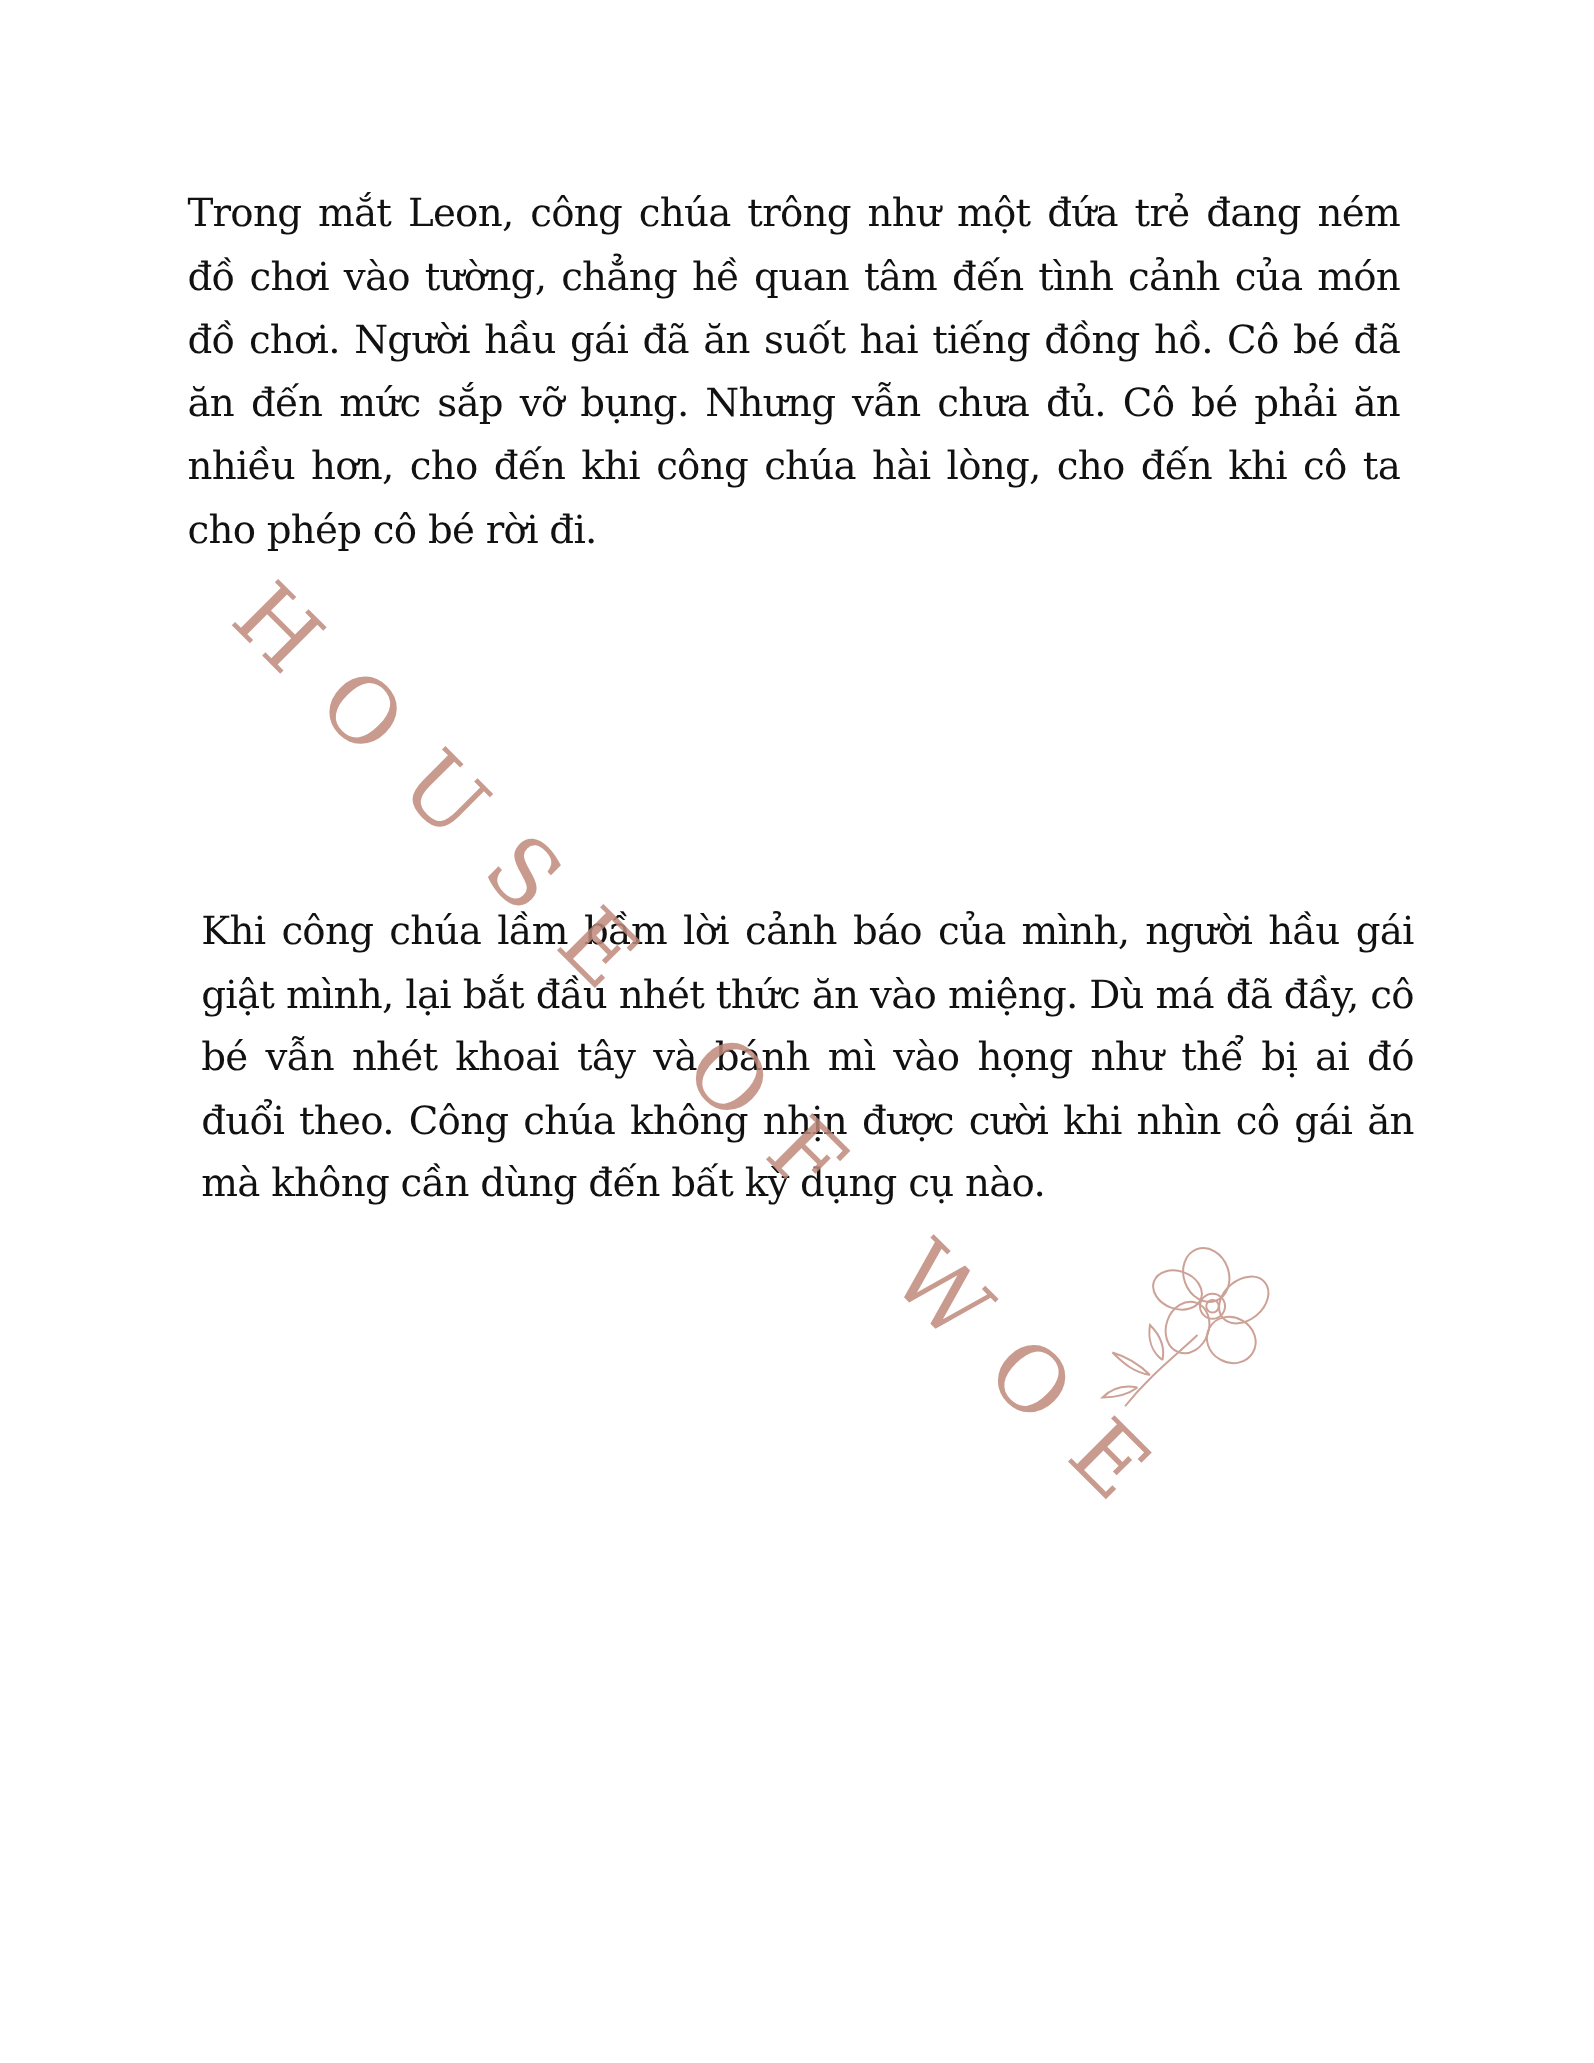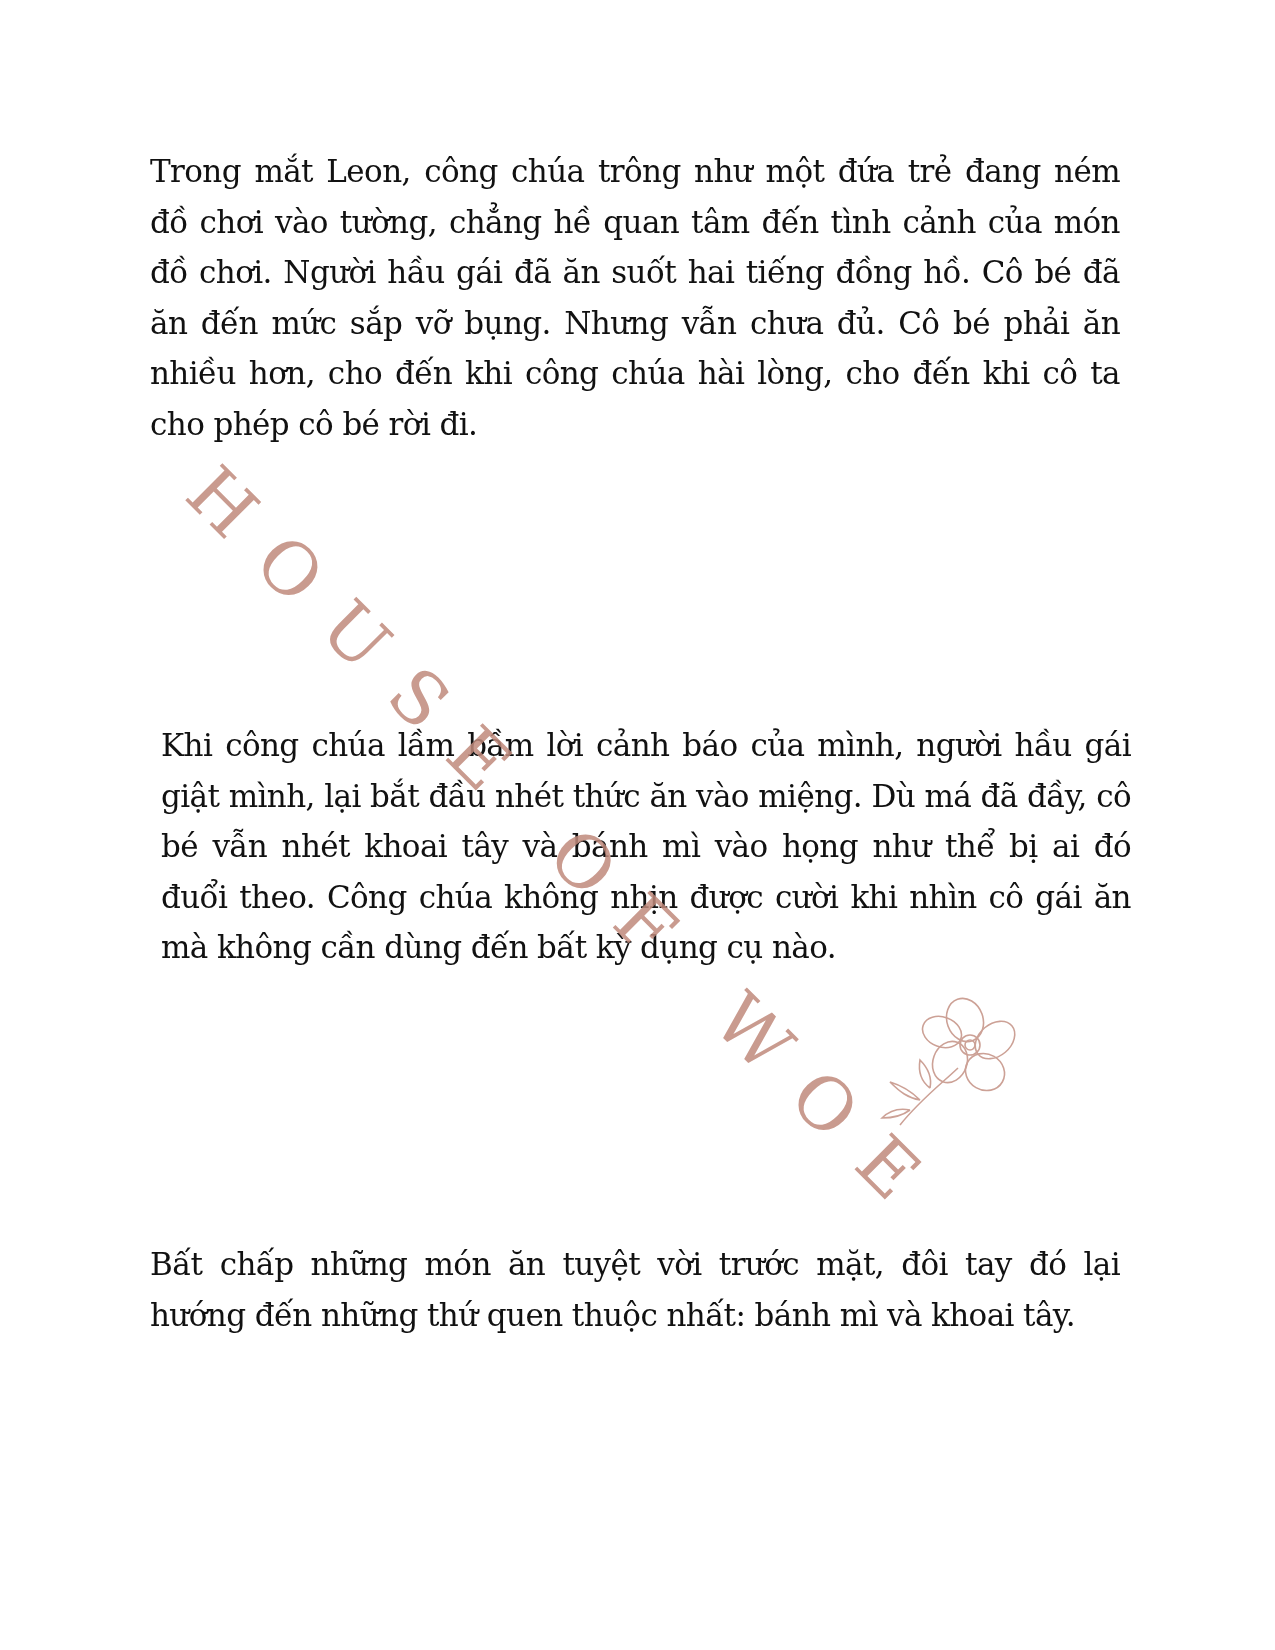--- a/index.html
+++ b/index.html
@@ -47,21 +47,20 @@
       z-index: 2;
       opacity: 0.8;
     }
   </style>
 </head>
 <body>
 
 <div class="page">
   <p class="para p1">Trong mắt Leon, công chúa trông như một đứa trẻ đang ném đồ chơi vào tường, chẳng hề quan tâm đến tình cảnh của món đồ chơi. Người hầu gái đã ăn suốt hai tiếng đồng hồ. Cô bé đã ăn đến mức sắp vỡ bụng. Nhưng vẫn chưa đủ. Cô bé phải ăn nhiều hơn, cho đến khi công chúa hài lòng, cho đến khi cô ta cho phép cô bé rời đi.</p>
   <p class="para p3">Khi công chúa lầm bầm lời cảnh báo của mình, người hầu gái giật mình, lại bắt đầu nhét thức ăn vào miệng. Dù má đã đầy, cô bé vẫn nhét khoai tây và bánh mì vào họng như thể bị ai đó đuổi theo. Công chúa không nhịn được cười khi nhìn cô gái ăn mà không cần dùng đến bất kỳ dụng cụ nào.</p>
-  <p class="para p5">Bất chấp những món ăn tuyệt vời trước mặt, đôi tay đó lại hướng đến những thứ quen thuộc nhất: bánh mì và khoai tây.</p>
 
   <div class="watermark">HOUSE OF WOE</div>
 
   <svg class="flower" viewBox="0 0 160 140" xmlns="http://www.w3.org/2000/svg">
     <g fill="none" stroke="#c08a7c" stroke-width="1.6">
       <ellipse cx="105" cy="30" rx="18" ry="22" transform="rotate(-20 105 30)"></ellipse>
       <ellipse cx="135" cy="50" rx="16" ry="22" transform="rotate(50 135 50)"></ellipse>
       <ellipse cx="125" cy="82" rx="18" ry="20" transform="rotate(120 125 82)"></ellipse>
       <ellipse cx="90" cy="72" rx="17" ry="21" transform="rotate(200 90 72)"></ellipse>
       <ellipse cx="82" cy="42" rx="15" ry="20" transform="rotate(-70 82 42)"></ellipse>

